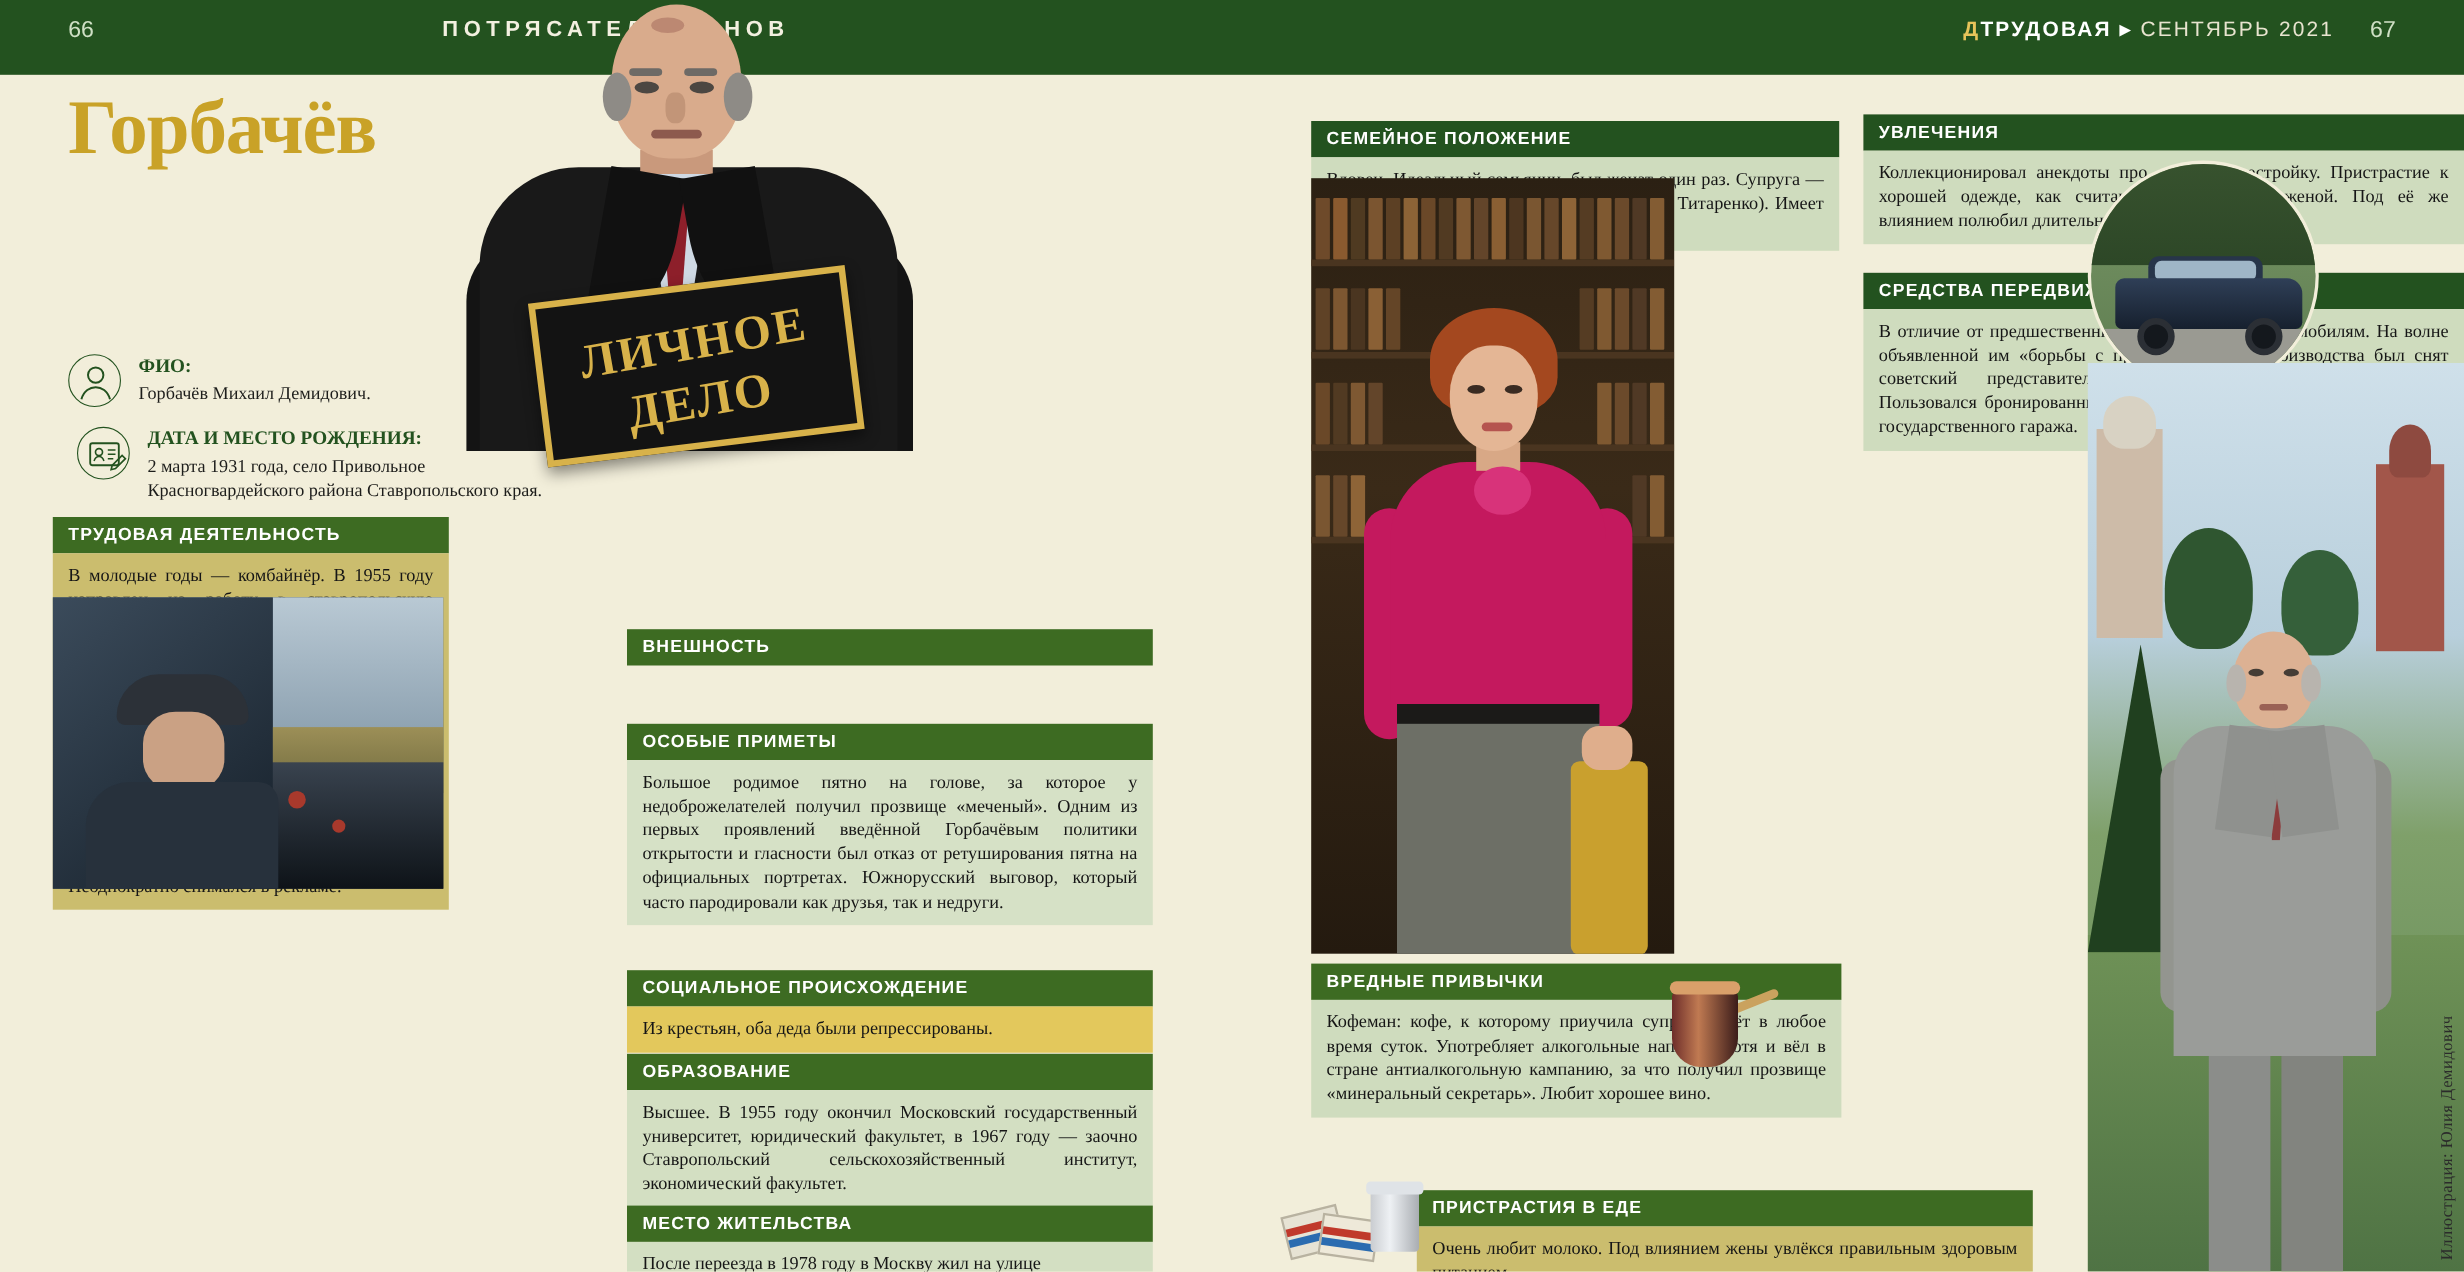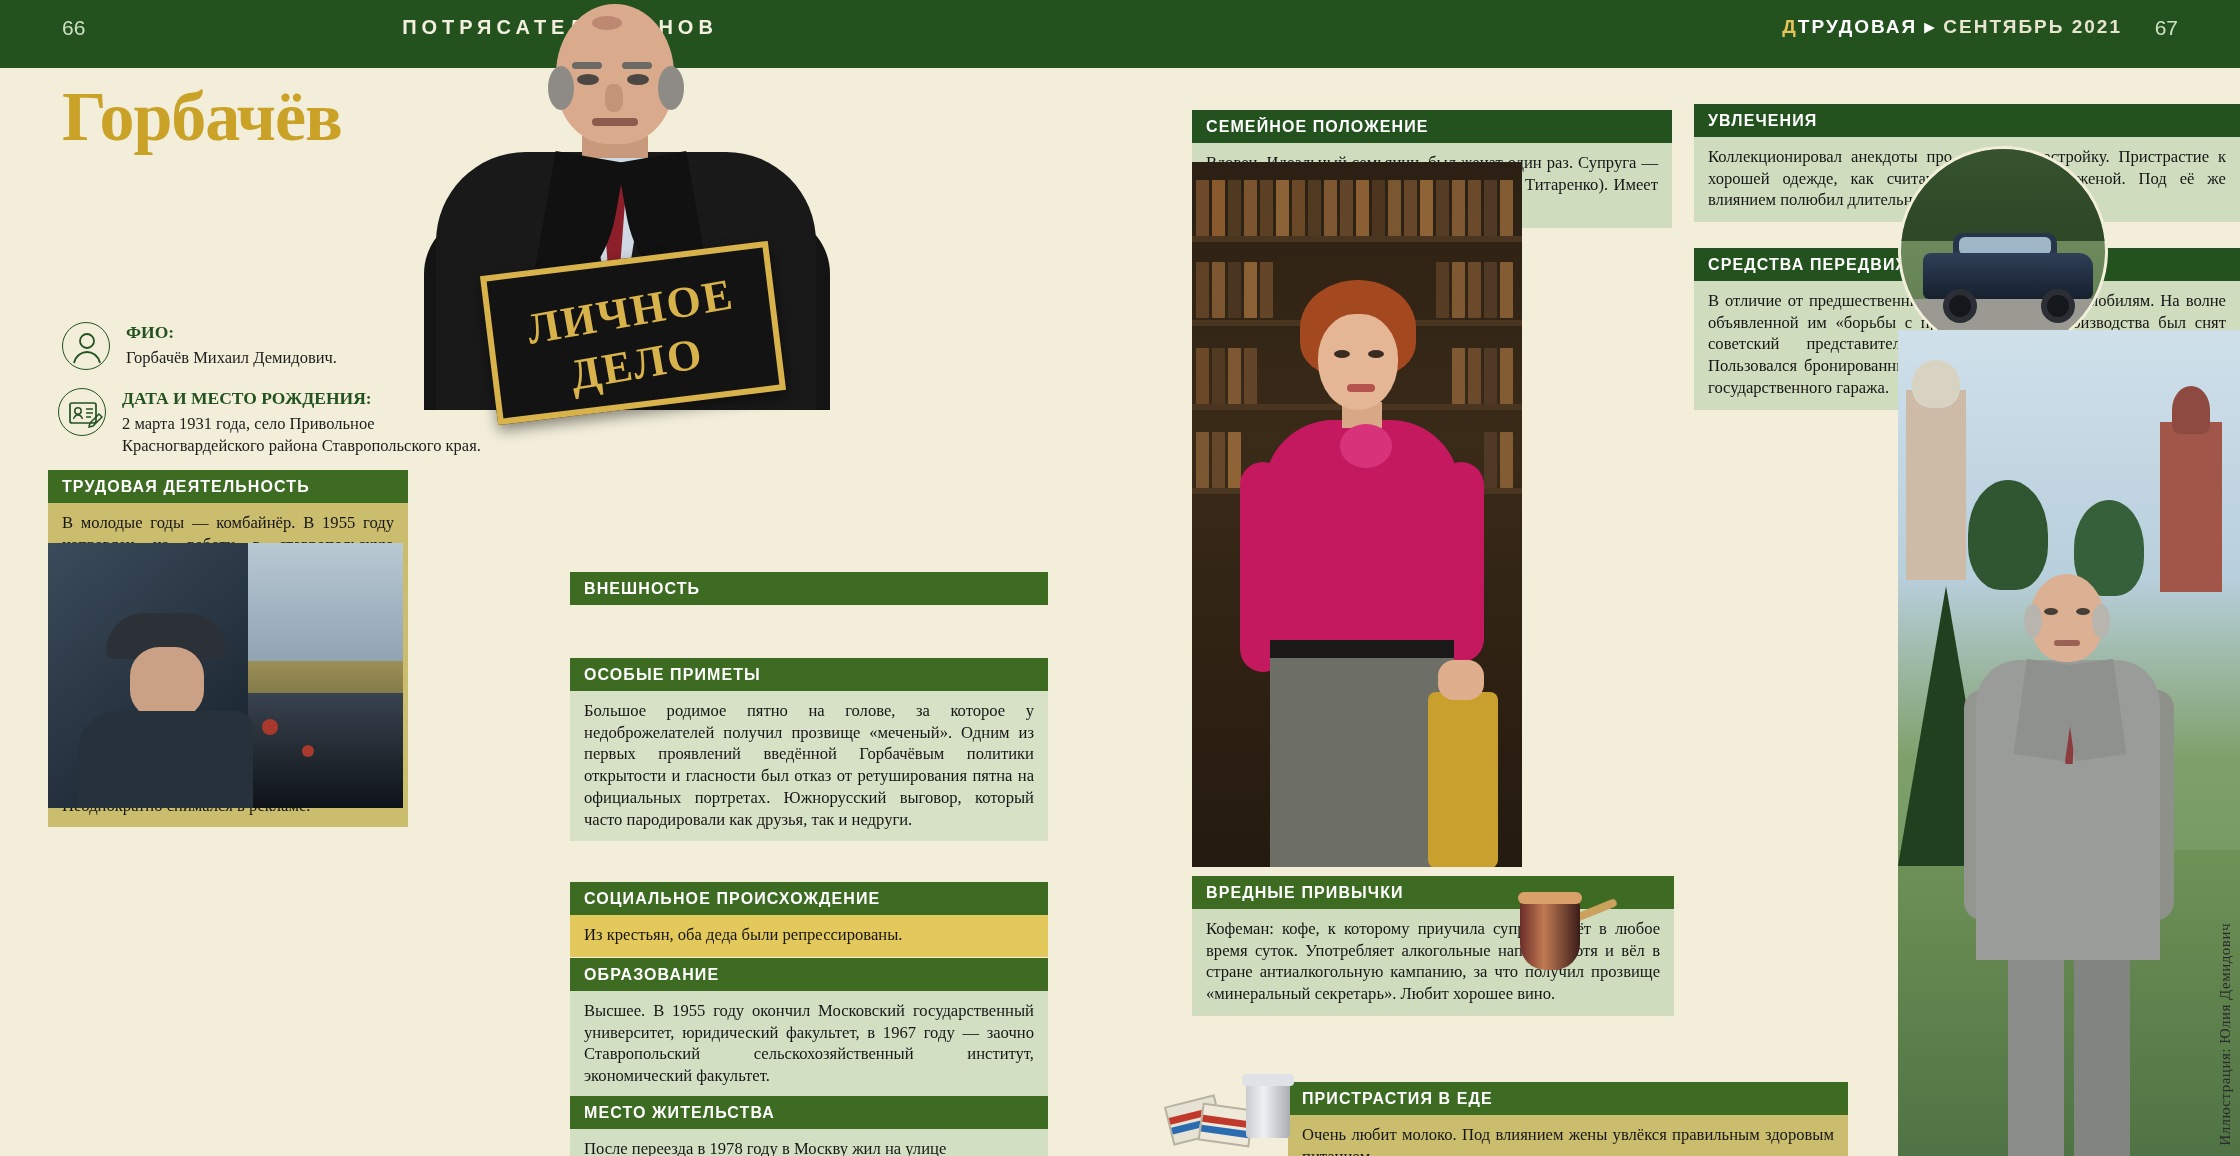--- a/index.html
+++ b/index.html
@@ -29,21 +29,21 @@
     position:absolute; left:0; top:16px; width:1120px; text-align:center;
     font-family:"Liberation Sans", sans-serif;
     font-weight:bold; font-size:20px; letter-spacing:5px; color:#f3f0e0;
   }
   .topbar .brand {
     position:absolute; right:118px; top:15px;
     font-family:"Liberation Sans", sans-serif;
     font-weight:bold; font-size:19px; letter-spacing:2px; color:#ffffff;
   }
   .topbar .brand .d { color:#e7c45a; }
-  .topbar .brand .issue { color:#e8e4cf; font-weight:bold; letter-spacing:2px; }
+  .topbar .brand .issue { color:#e8e4cf; font-weight:normal; letter-spacing:2px; }
 
   
   .title-block { position:absolute; left:62px; top:82px; width:470px; }
   .t1 {
     font-family:"Liberation Serif", serif;
     font-weight:bold; font-size:70px; color:#23521f; line-height:0.98;
     letter-spacing:-1px;
   }
   .t2 {
     font-family:"Liberation Serif", serif;
@@ -304,21 +304,21 @@
       <circle cx="24" cy="18" r="7" fill="none" stroke="#23521f" stroke-width="1.8"></circle>
       <path d="M11 40c2-8 8-11 13-11s11 3 13 11" fill="none" stroke="#23521f" stroke-width="1.8"></path>
     </svg>
   </div>
   <div>
     <div class="fl-label">ФИО:</div>
     <div class="fl-text">Горбачёв Михаил Демидович.</div>
   </div>
 </div>
 
-<div class="factrow" style="left:58px; top:388px;">
+<div class="factrow" style="left:70px; top:388px;">
   <div class="circ">
     <svg width="48" height="48" viewBox="0 0 48 48" aria-hidden="true">
       <rect x="11" y="14" width="26" height="20" rx="2" fill="none" stroke="#23521f" stroke-width="1.7"></rect>
       <circle cx="19" cy="22" r="3.2" fill="none" stroke="#23521f" stroke-width="1.5"></circle>
       <path d="M14.5 30c1-3 3-4 4.5-4s3.5 1 4.5 4" fill="none" stroke="#23521f" stroke-width="1.4"></path>
       <path d="M27 20h7M27 24h7M27 28h5" stroke="#23521f" stroke-width="1.4"></path>
       <path d="M31 34l9-9 3 3-9 9-4 1z" fill="none" stroke="#23521f" stroke-width="1.5"></path>
     </svg>
   </div>
   <div>

